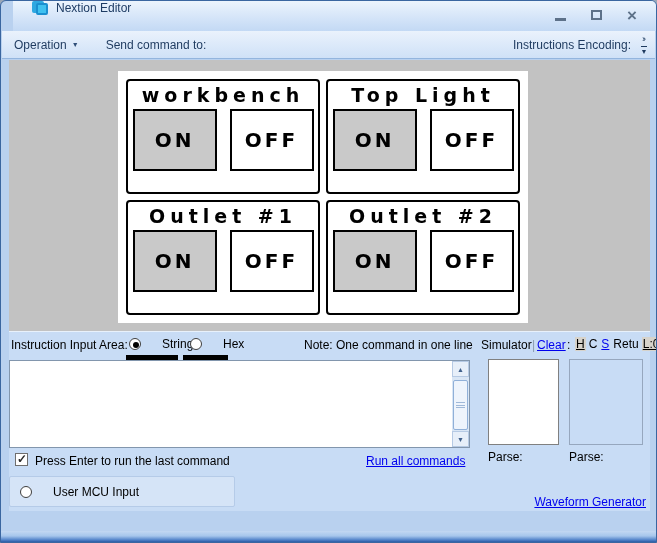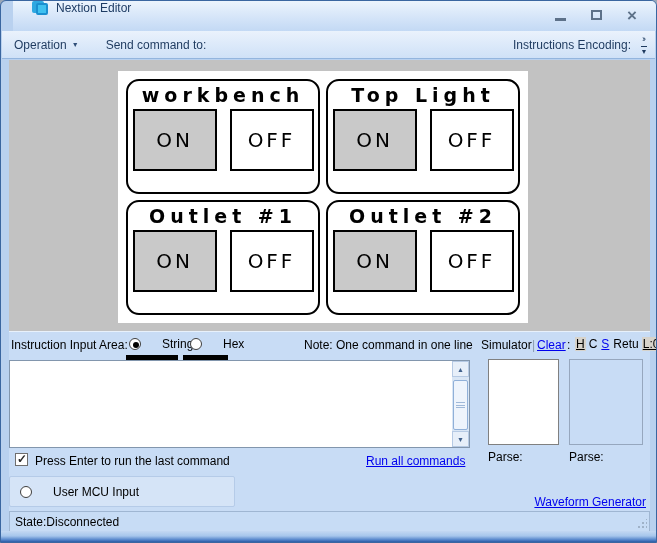--- a/index.html
+++ b/index.html
@@ -32,27 +32,27 @@
   .combobox .dd-arrow{position:absolute;right:9px;top:8px;}
   .tb-spacer{flex:1;}
   .overflow-btn{width:16px;height:26px;margin-left:5px;display:flex;flex-direction:column;
                 align-items:center;justify-content:center;color:#1E3A5F;line-height:1;}
   .overflow-btn .chev{font-size:9px;letter-spacing:-2px;transform:translateX(-1px);}
   .overflow-btn .ovf-arrow{font-size:7px;border-top:1px solid #1E3A5F;padding-top:1px;margin-top:2px;}
   
   .display{position:absolute;top:59px;left:8px;width:641px;height:271px;background:#C2C2C2;}
   .panel{position:absolute;left:109px;top:11px;width:410px;height:252px;background:#fff;
          display:grid;grid-template-columns:1fr 1fr;grid-template-rows:1fr 1fr;gap:6px;padding:8px;}
-  .group{border:2px solid #000;border-radius:13px;background:#fff;display:flex;flex-direction:column;
+  .group{border:2px solid #000;border-radius:4px;background:#fff;display:flex;flex-direction:column;
          align-items:center;overflow:hidden;}
   .group-title{font-family:"DejaVu Sans",sans-serif;font-weight:bold;font-size:19px;letter-spacing:5px;
                margin-top:3px;white-space:nowrap;}
   .btn-row{display:flex;gap:13px;margin-top:3px;}
   .sim-btn{width:84px;height:62px;border:2px solid #000;display:flex;align-items:center;justify-content:center;
-           font-family:"DejaVu Sans",sans-serif;font-weight:normal;font-size:20px;letter-spacing:3px;}
+           font-family:"DejaVu Sans",sans-serif;font-weight:bold;font-size:20px;letter-spacing:3px;}
   .sim-btn.on{background:#C9C9C9;}
   .sim-btn.off{background:#fff;}
   
   .instr{position:absolute;top:330px;left:8px;width:641px;height:180px;background:#C8DCF5;
          border-top:1px solid #E8F1FB;}
   .abs{position:absolute;}
   .radio{display:inline-flex;align-items:center;gap:21px;}
   .radio-circle{width:12px;height:12px;border-radius:50%;background:#fff;border:1px solid #3F3F3F;
                 position:relative;flex:0 0 auto;}
   .selected .radio-circle::after{content:"";position:absolute;left:3px;top:3px;width:6px;height:6px;
@@ -234,20 +234,16 @@
     <div class="abs kb-panel">
       <span class="radio">
         <span class="radio-circle"></span>
         <span>User MCU Input</span>
       </span>
     </div>
 
     <span class="abs link" style="right:4px;top:163px;">Waveform Generator</span>
   </div>
 
-  <div class="status">
-    <span>State:Disconnected</span>
-    <span class="grip"></span>
-  </div>
 
   <div class="bottom-frame"></div>
 
 </div>
 
 </body></html>

